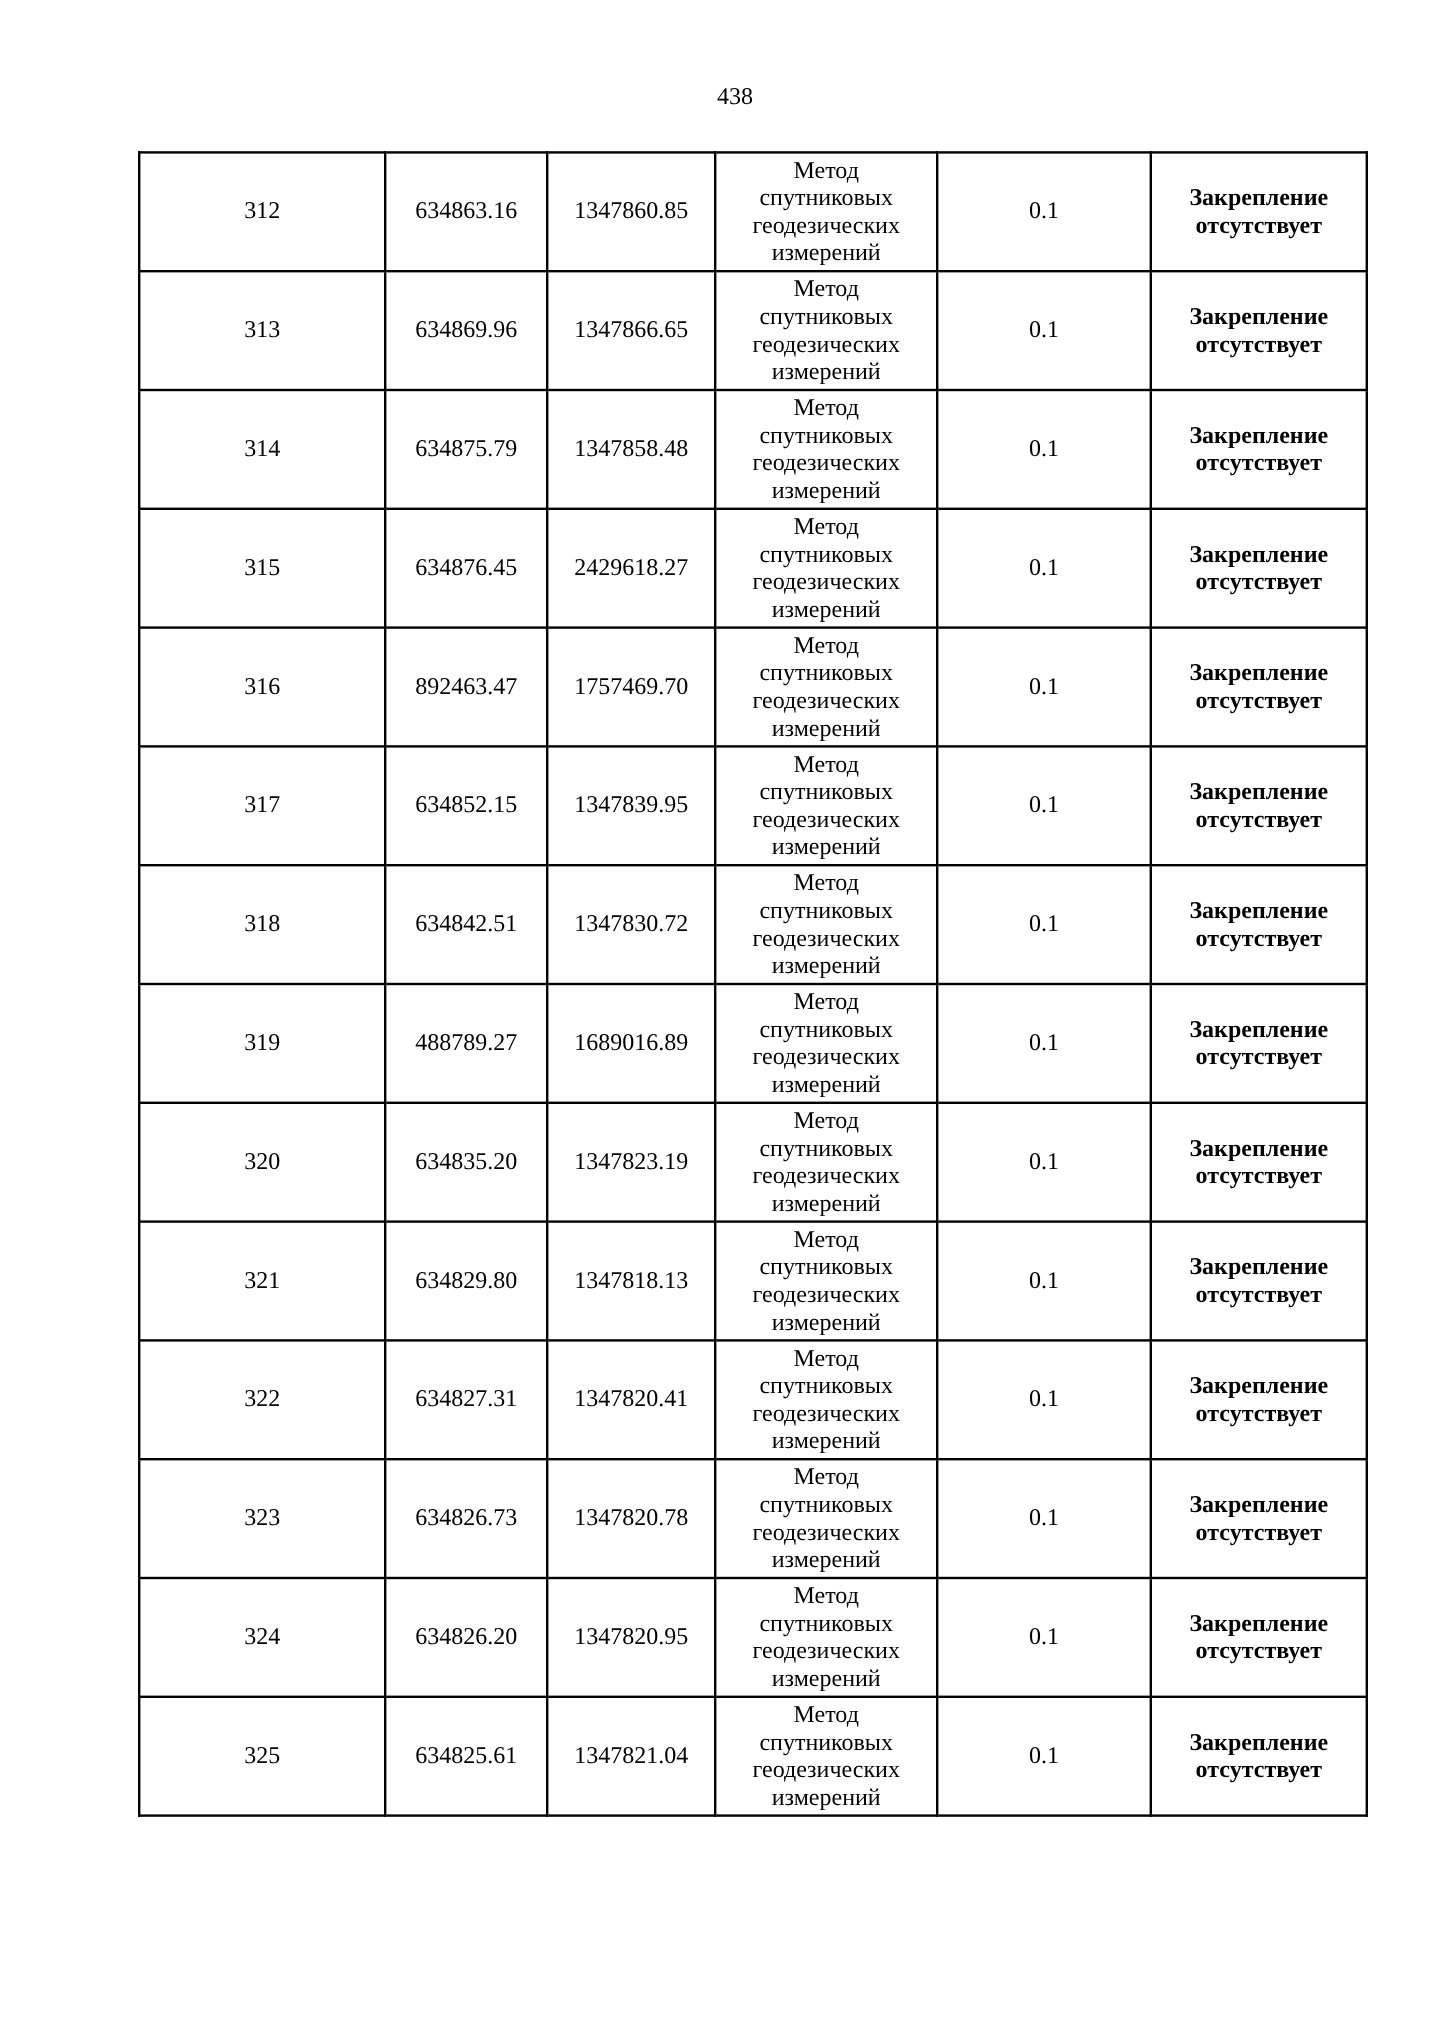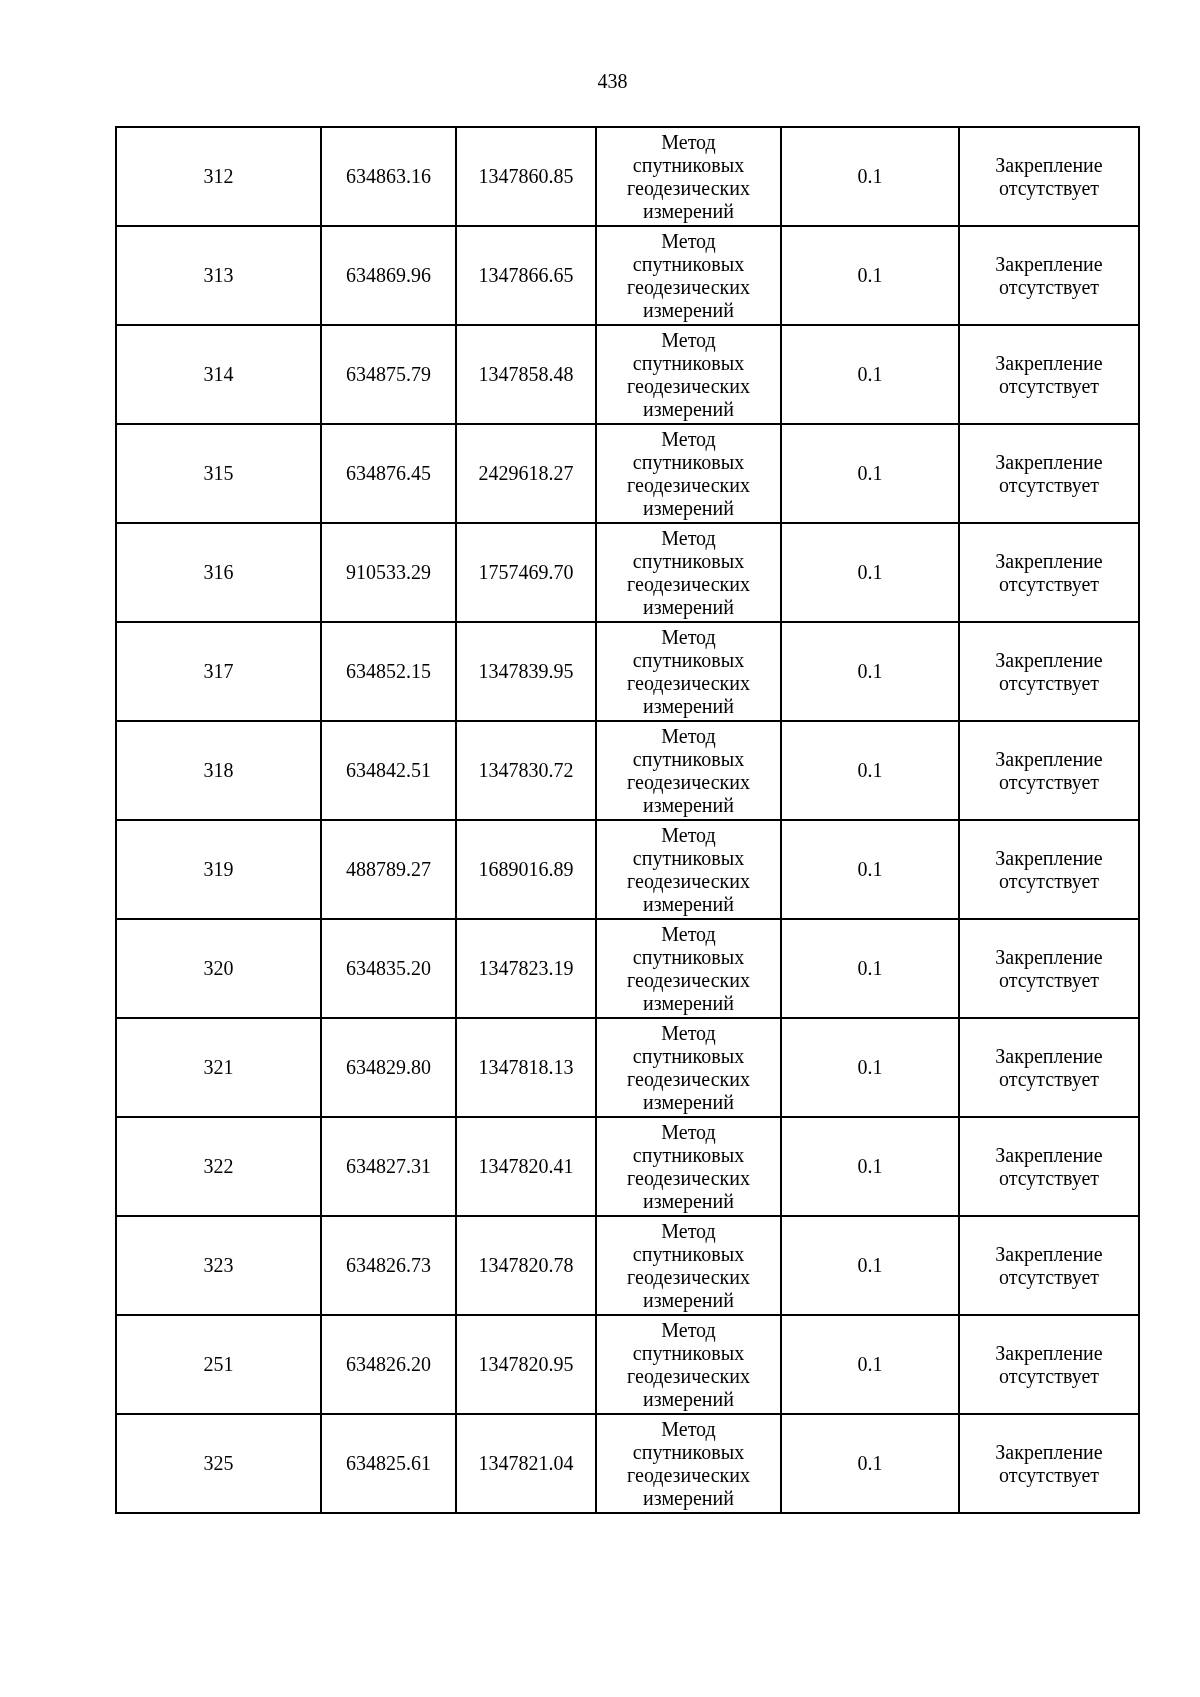--- a/index.html
+++ b/index.html
@@ -49,20 +49,21 @@
   col.c-meth  { width: 185px; }
   col.c-prec  { width: 178px; }
   col.c-mark  { width: 180px; }
   .method-inner {
     max-width: 132px;
     margin: 0 auto;
   }
   .marking-inner {
     max-width: 142px;
     margin: 0 auto;
+    font-weight: bold;
   }
 </style>
 </head>
 <body>
 
 <div class="page-number">438</div>
 
 <table class="coords">
   <colgroup>
     <col class="c-num">
@@ -116,21 +117,21 @@
         <td>
           <div class="method-inner">Метод спутниковых геодезических измерений</div>
         </td>
         <td>0.1</td>
         <td>
           <div class="marking-inner">Закрепление отсутствует</div>
         </td>
       </tr>
       <tr>
         <td>316</td>
-        <td>910533.29</td>
+        <td>892463.47</td>
         <td>1757469.70</td>
         <td>
           <div class="method-inner">Метод спутниковых геодезических измерений</div>
         </td>
         <td>0.1</td>
         <td>
           <div class="marking-inner">Закрепление отсутствует</div>
         </td>
       </tr>
       <tr>
@@ -211,21 +212,21 @@
         <td>1347820.78</td>
         <td>
           <div class="method-inner">Метод спутниковых геодезических измерений</div>
         </td>
         <td>0.1</td>
         <td>
           <div class="marking-inner">Закрепление отсутствует</div>
         </td>
       </tr>
       <tr>
-        <td>251</td>
+        <td>324</td>
         <td>634826.20</td>
         <td>1347820.95</td>
         <td>
           <div class="method-inner">Метод спутниковых геодезических измерений</div>
         </td>
         <td>0.1</td>
         <td>
           <div class="marking-inner">Закрепление отсутствует</div>
         </td>
       </tr>

